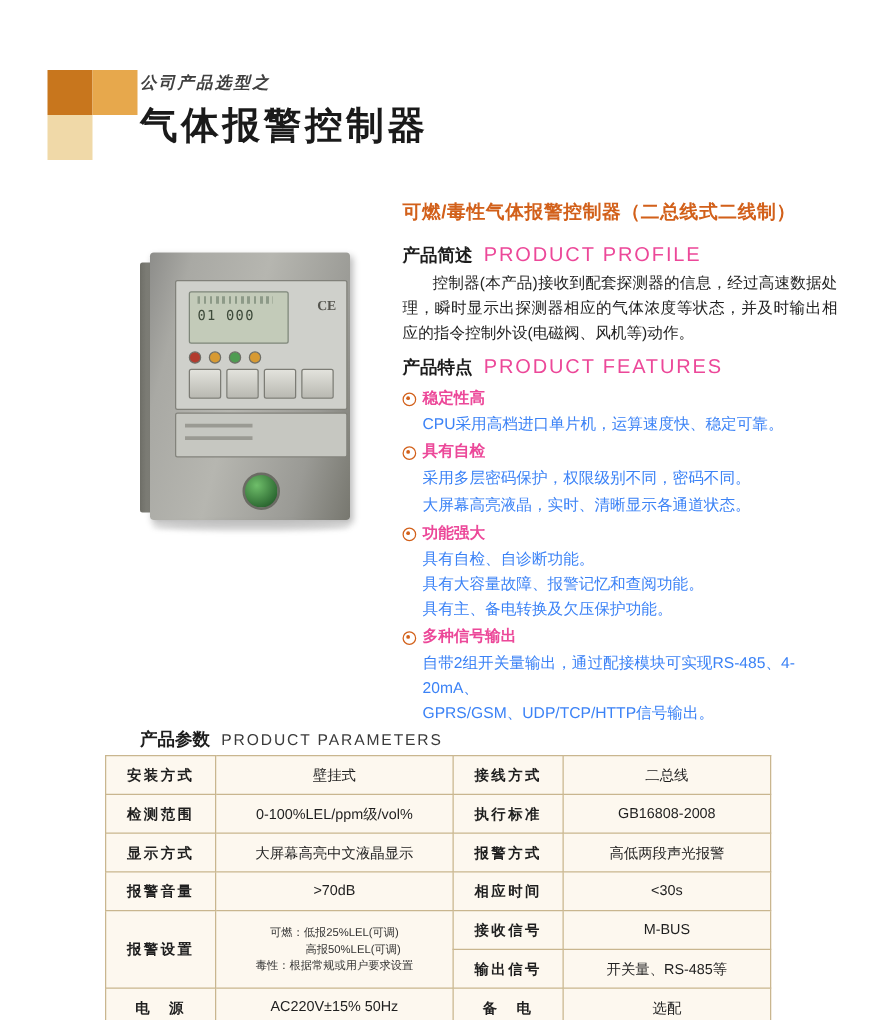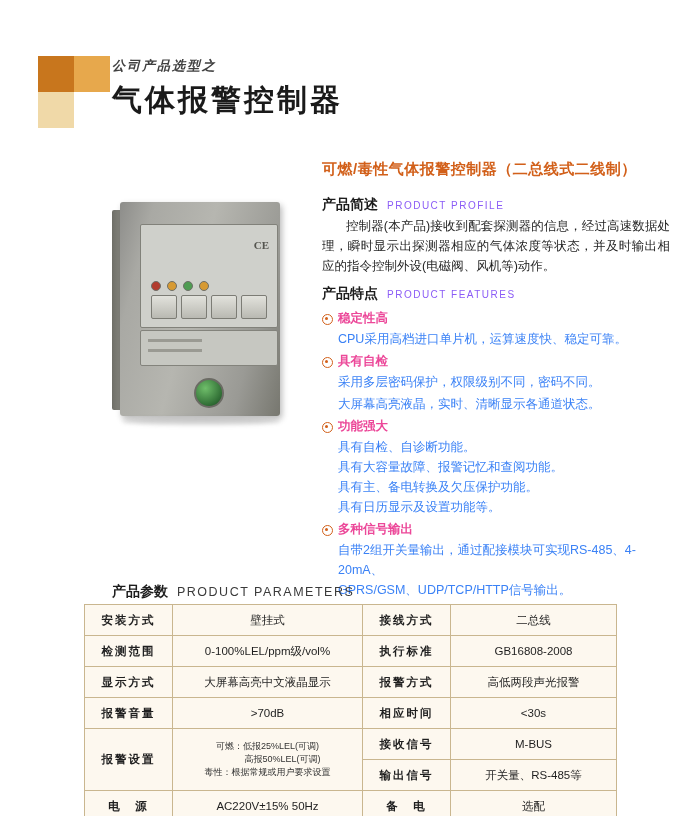--- a/index.html
+++ b/index.html
@@ -227,23 +227,23 @@
   
   .section-head {
     position: absolute;
     font-size: 14px;
     font-weight: bold;
     color: #1d1d1d;
   }
   .section-head .en {
     font-weight: normal;
     letter-spacing: 1.5px;
-    font-size: 10px;
+    font-size: 16px;
     margin-left: 9px;
-    color: #8b5cf6;
+    color: #ec4899;
   }
   .profile-head { left: 322px; top: 196px; }
   .profile-text {
     position: absolute;
     left: 322px;
     top: 216px;
     width: 348px;
     font-size: 12.5px;
     line-height: 20px;
     color: #1f1f1f;
@@ -352,20 +352,24 @@
   <div class="header-kicker">公司产品选型之</div>
   <div class="header-title">气体报警控制器</div>
 </div>
 
 <div class="product-headline">可燃/毒性气体报警控制器（二总线式二线制）</div>
 
 <div class="device-wrap">
   <div class="device-side"></div>
   <div class="device-body">
     <div class="device-panel">
+      <div class="lcd">
+        <div class="lcd-bars"></div>
+        <div class="lcd-digits">01 000</div>
+      </div>
       <div class="ce-mark">CE</div>
       <div class="led-row">
         <div class="led red" style="left:0px;"></div>
         <div class="led amber" style="left:16px;"></div>
         <div class="led green" style="left:32px;"></div>
         <div class="led amber" style="left:48px;"></div>
       </div>
       <div class="btn-row">
         <div class="mini-btn" style="left:0px;"></div>
         <div class="mini-btn" style="left:30px;"></div>
@@ -414,21 +418,20 @@
   </div>
 
   <div class="feature-item">
     <div class="feature-title">
       <span class="bullet"></span>
       <span>功能强大</span>
     </div>
     <div class="feature-line">具有自检、自诊断功能。</div>
     <div class="feature-line">具有大容量故障、报警记忆和查阅功能。</div>
     <div class="feature-line">具有主、备电转换及欠压保护功能。</div>
-    <div class="feature-line">具有日历显示及设置功能等。</div>
   </div>
 
   <div class="feature-item">
     <div class="feature-title">
       <span class="bullet"></span>
       <span>多种信号输出</span>
     </div>
     <div class="feature-line">自带2组开关量输出，通过配接模块可实现RS-485、4-20mA、</div>
     <div class="feature-line">GPRS/GSM、UDP/TCP/HTTP信号输出。</div>
   </div>

